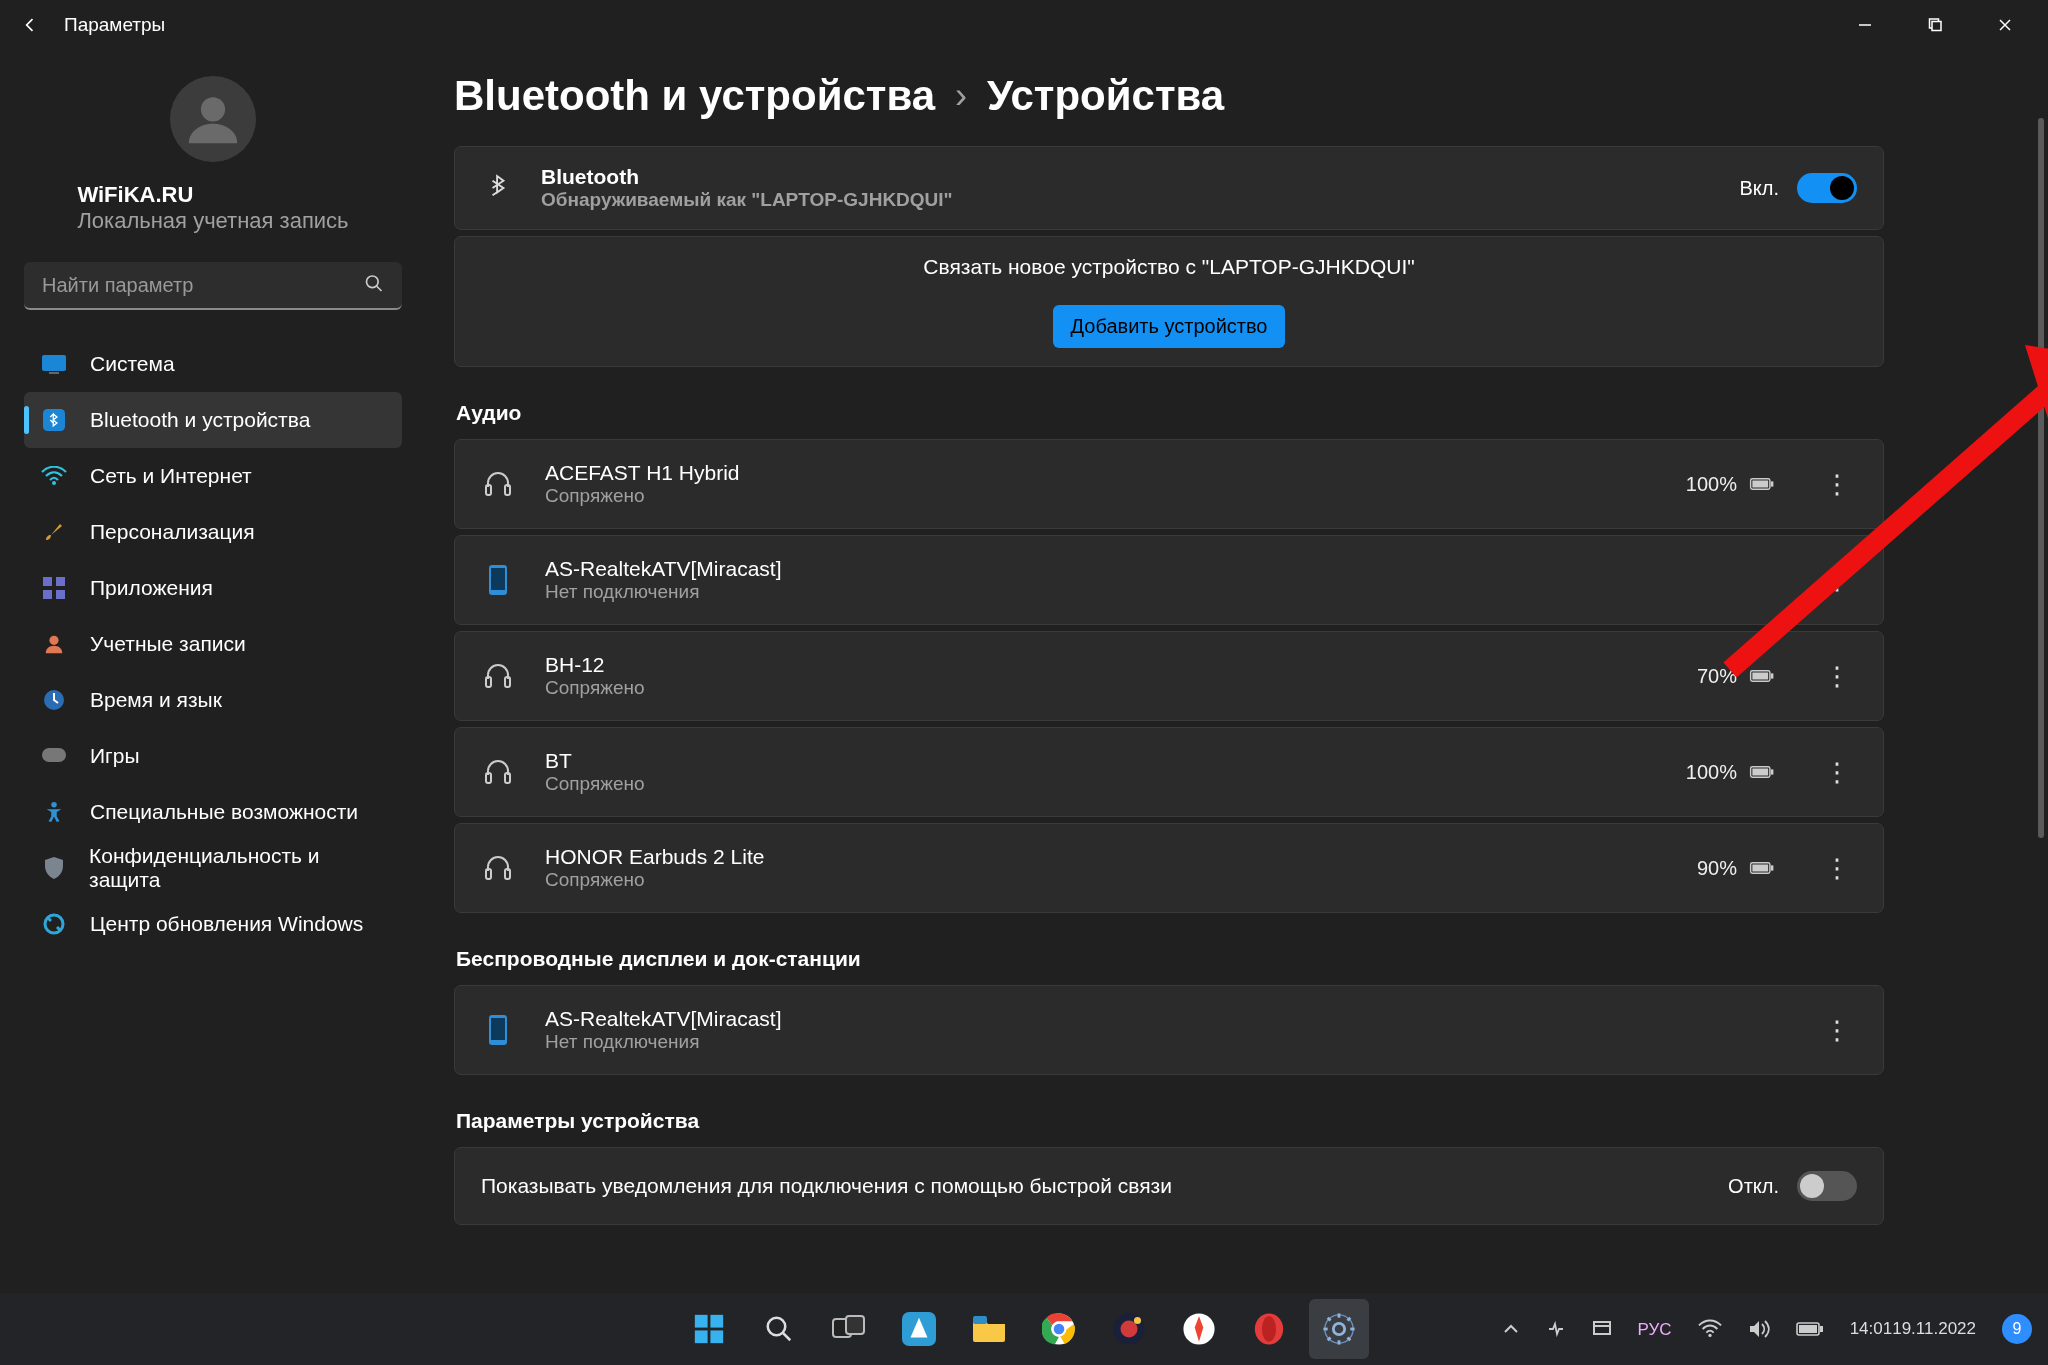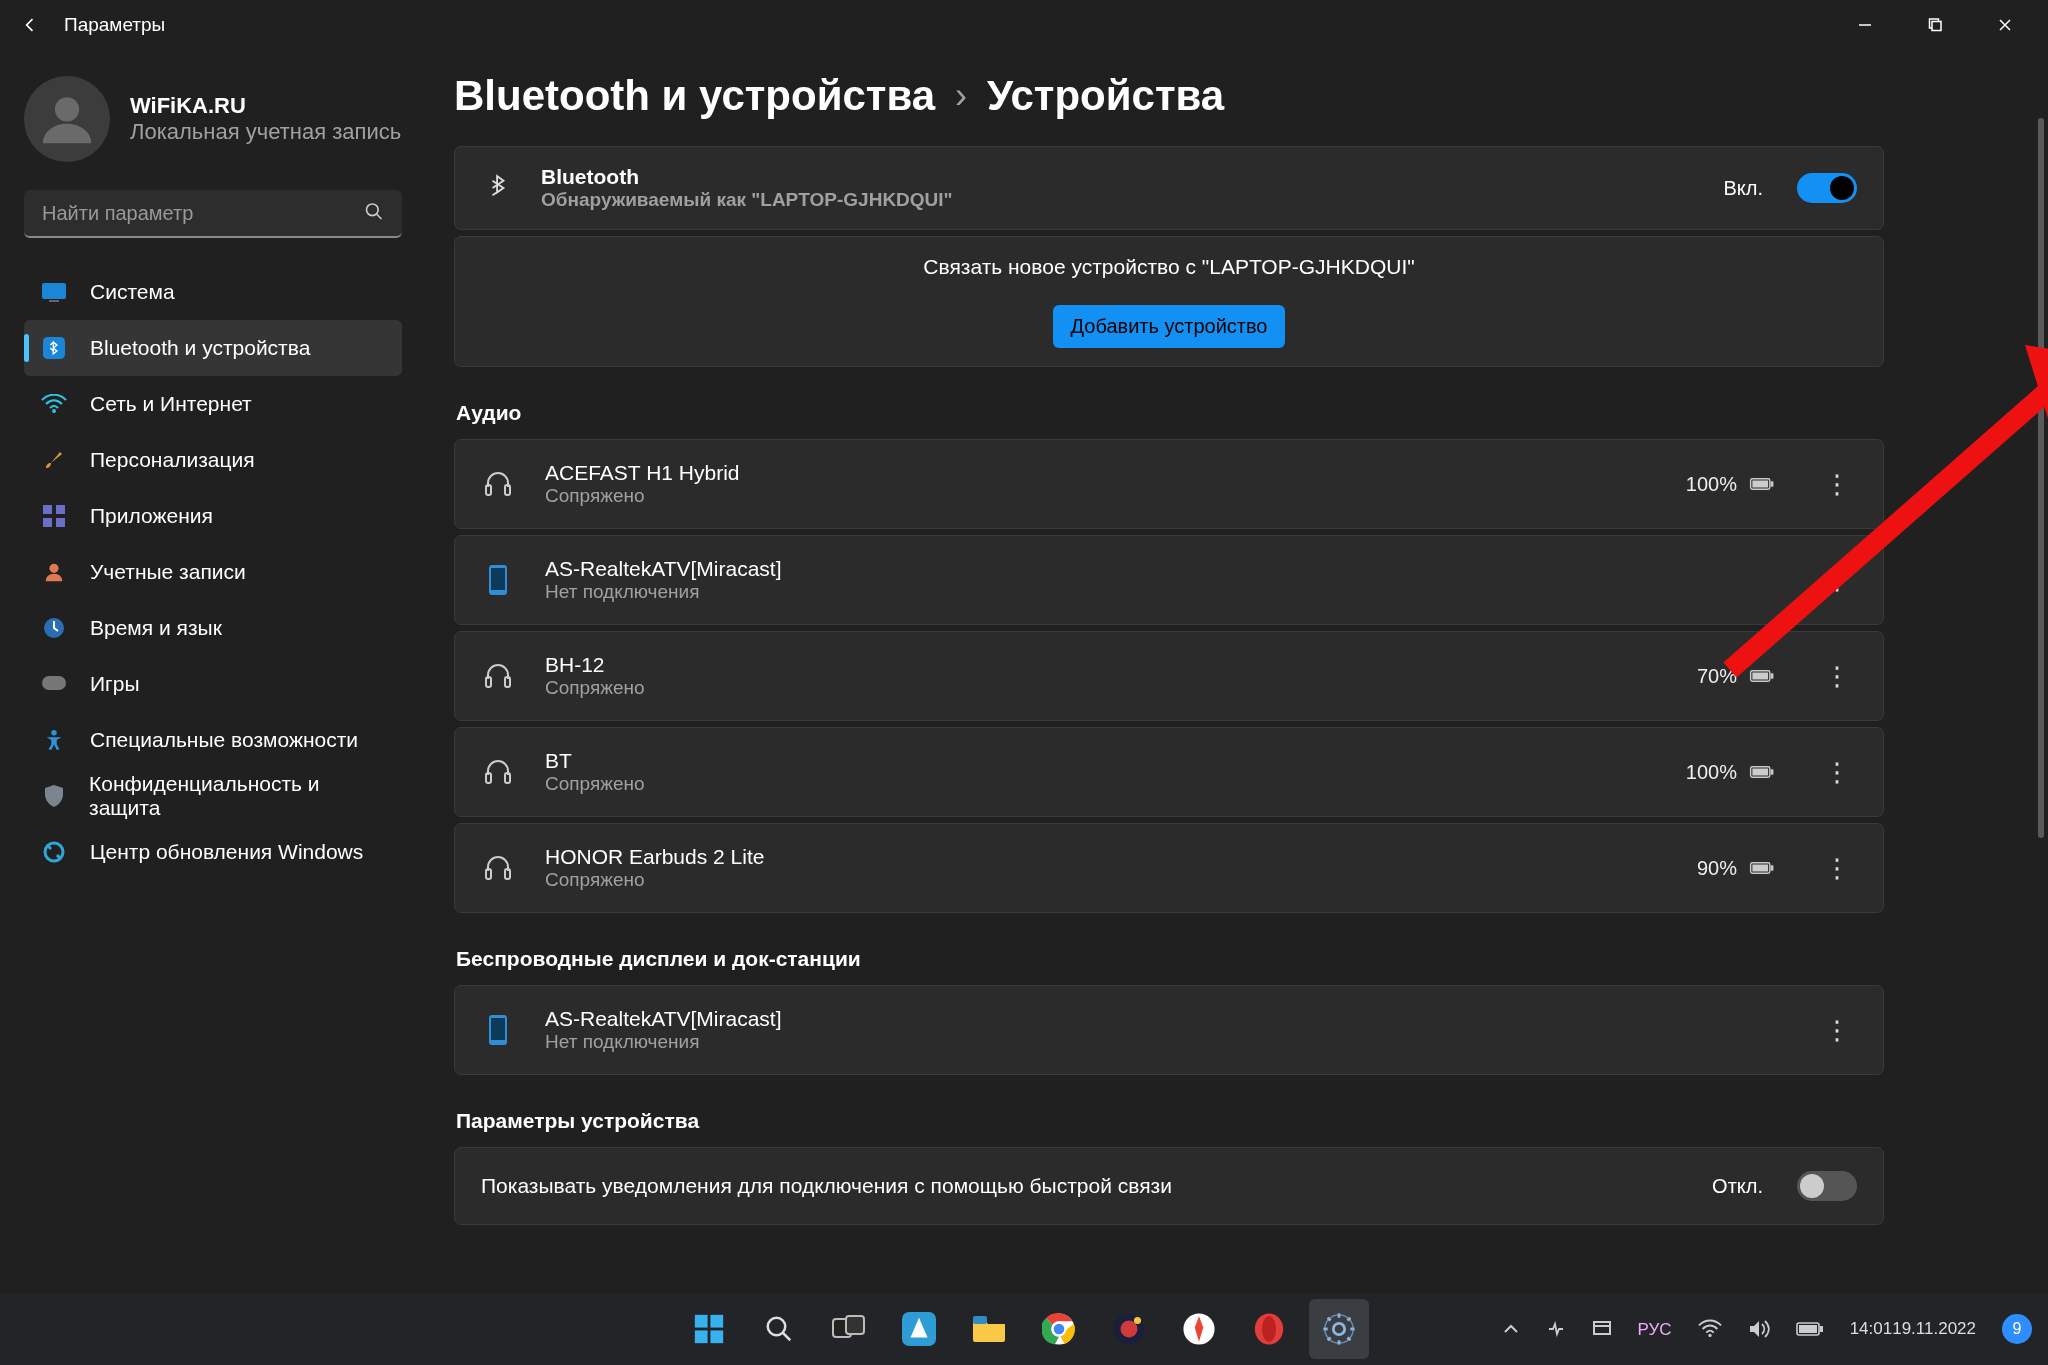--- a/index.html
+++ b/index.html
@@ -59,20 +59,21 @@
   
   .sidebar {
     width: 410px;
     padding: 14px 8px 0 24px;
     display: flex; flex-direction: column;
     flex-shrink: 0;
   }
   .profile {
     display: flex; align-items: center; gap: 20px;
     padding: 12px 0 22px 0;
+    flex-direction: column;
   }
   .avatar {
     width: 86px; height: 86px;
     border-radius: 50%;
     background: #3c3c3c;
     display: flex; align-items: center; justify-content: center;
     overflow: hidden;
   }
   .avatar svg { width: 58px; height: 58px; fill: #6a6a6a; }
   .profile-name { font-size: 22px; font-weight: 600; }
@@ -157,21 +158,21 @@
   .card.row-between { justify-content: space-between; }
   .card .lead-ico {
     width: 34px; height: 34px; display:flex; align-items:center; justify-content:center;
     color: #ddd;
   }
   .card .meta { flex: 1; font-weight: bold; }
   .card .meta .t1 { font-size: 21px; }
   .card .meta .t2 { font-size: 19px; color: var(--text-dim); }
   .pad-top { margin-top: 0; }
 
-  .toggle-wrap { display:flex; align-items:center; gap: 34px; }
+  .toggle-wrap { display:flex; align-items:center; gap: 18px; }
   .toggle-label { font-size: 20px; }
   .toggle {
     width: 60px; height: 30px;
     background: var(--accent-light);
     border-radius: 15px;
     position: relative;
   }
   .toggle.off { background: #555; }
   .toggle .knob {
     position: absolute; top: 3px; right: 3px;

